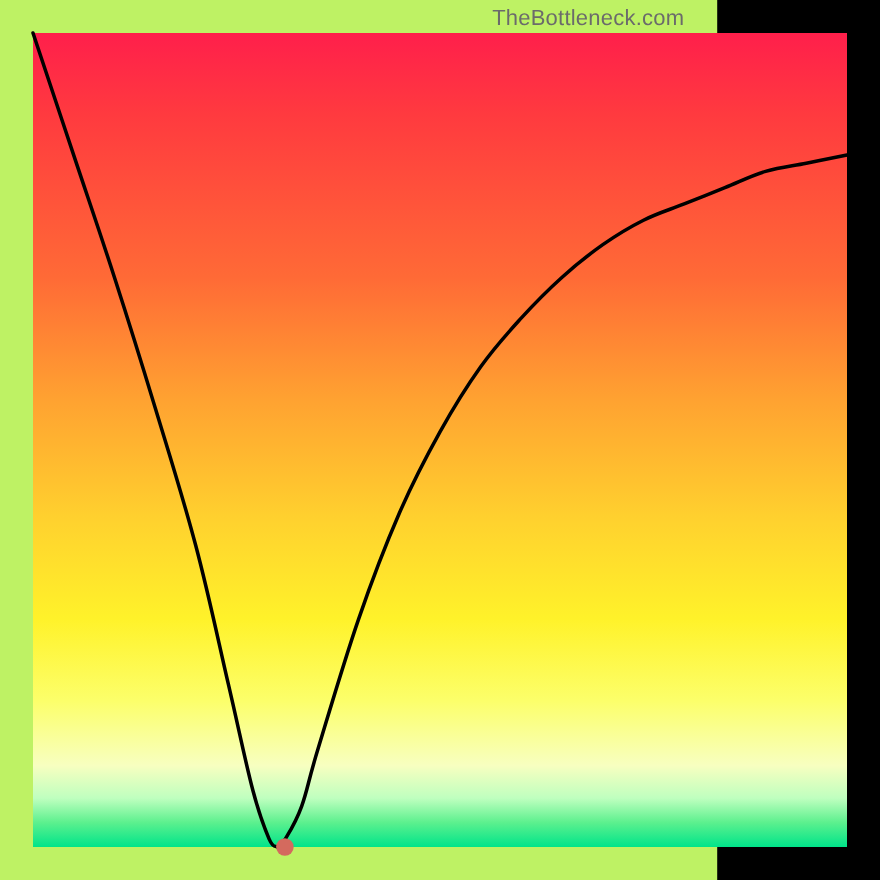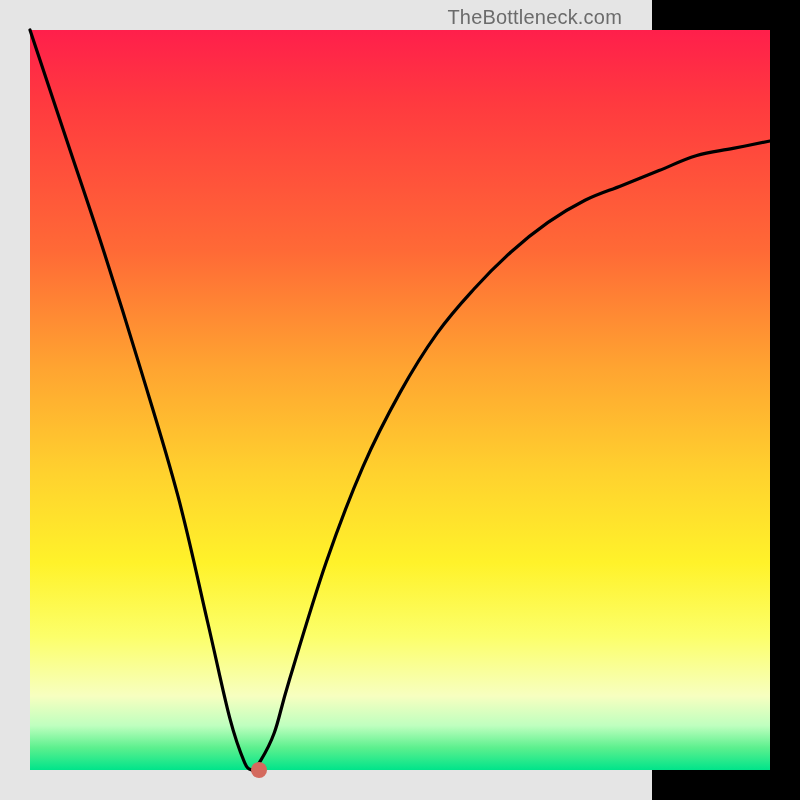--- a/index.html
+++ b/index.html
@@ -10,21 +10,21 @@
     background: #000;
     overflow: hidden;
     font-family: Arial, Helvetica, sans-serif;
   }
   .frame {
     position: absolute;
     left: 0;
     top: 0;
     width: 652px;
     height: 800px;
-    background: #e5e5e5;
+    background: #bef264;
     text-decoration: underline;
   }
   .plot {
     position: absolute;
     left: 30px;
     top: 30px;
     width: 740px;
     height: 740px;
     
     background: linear-gradient(

